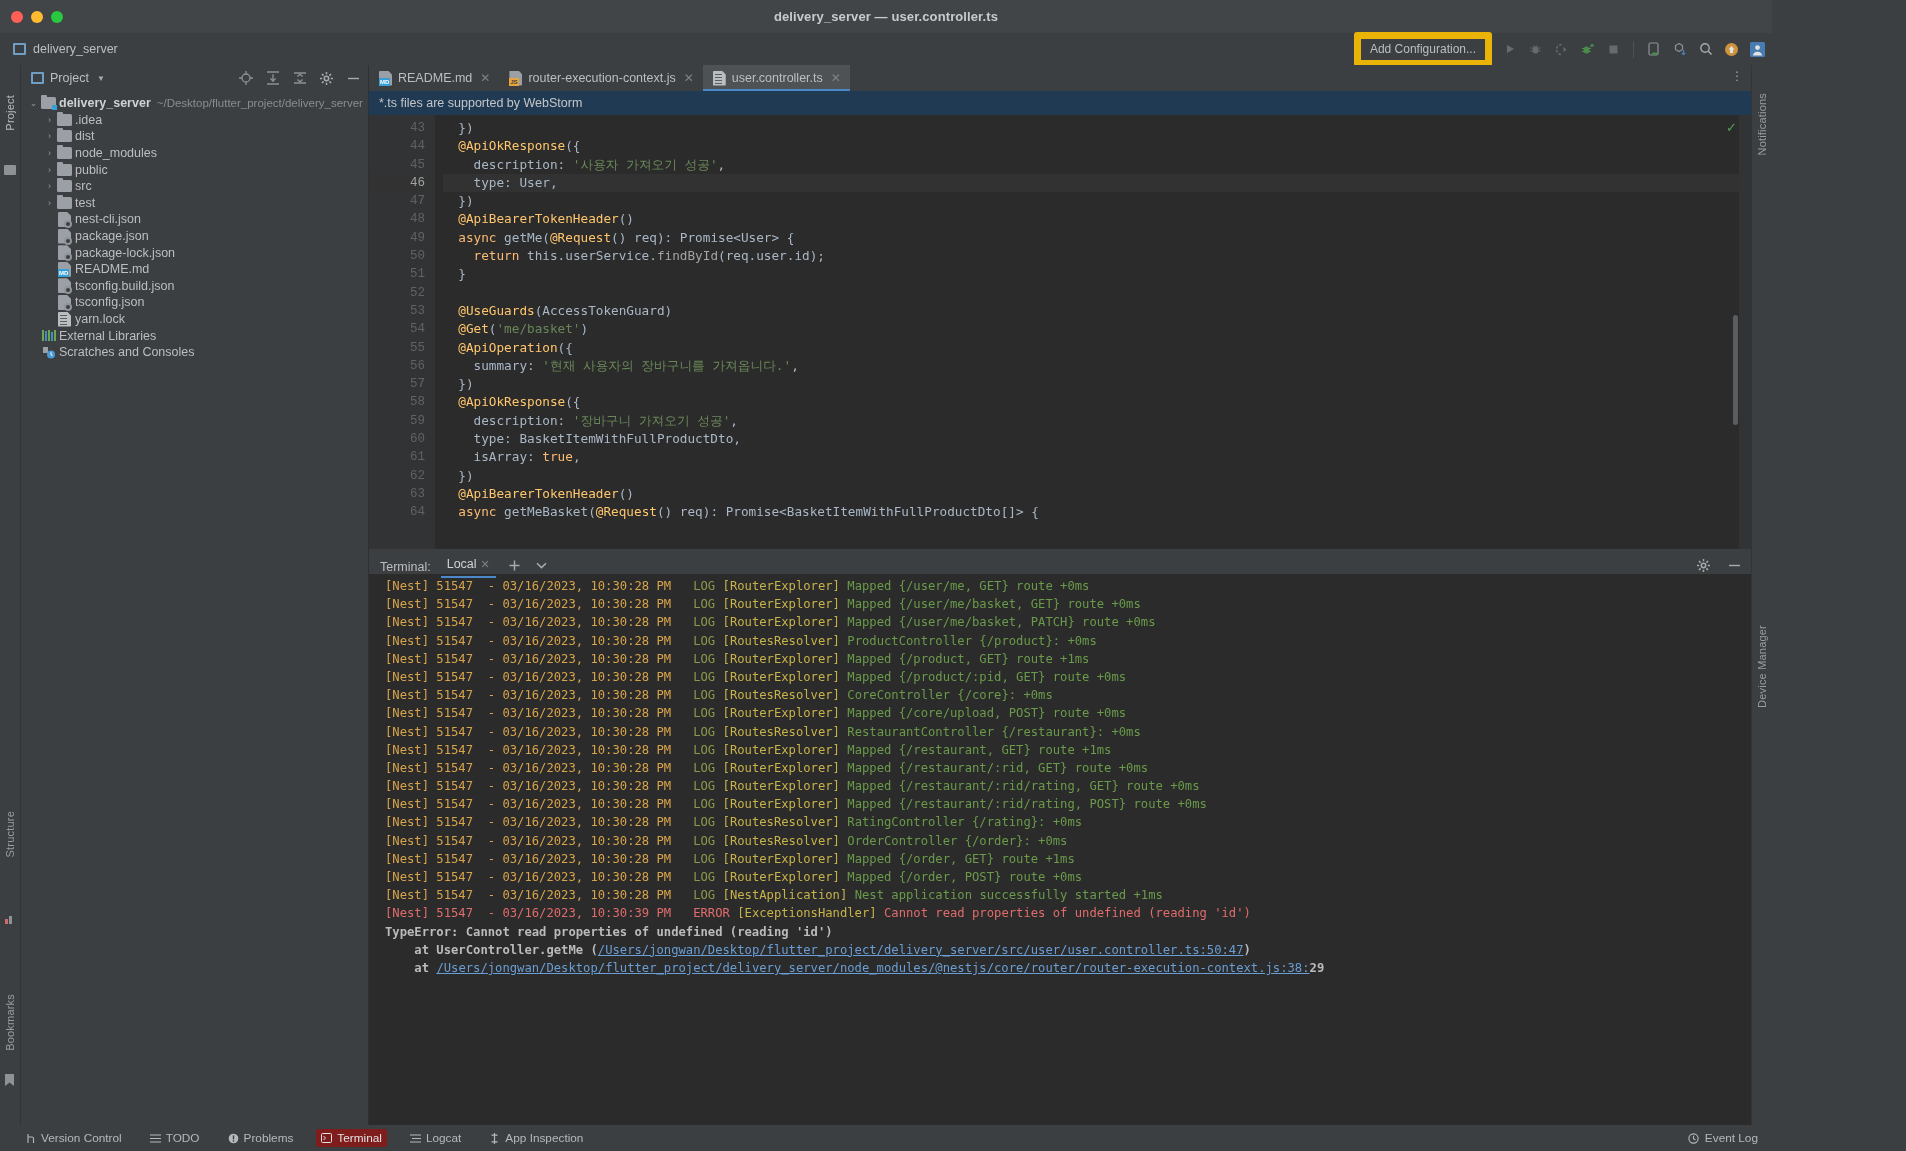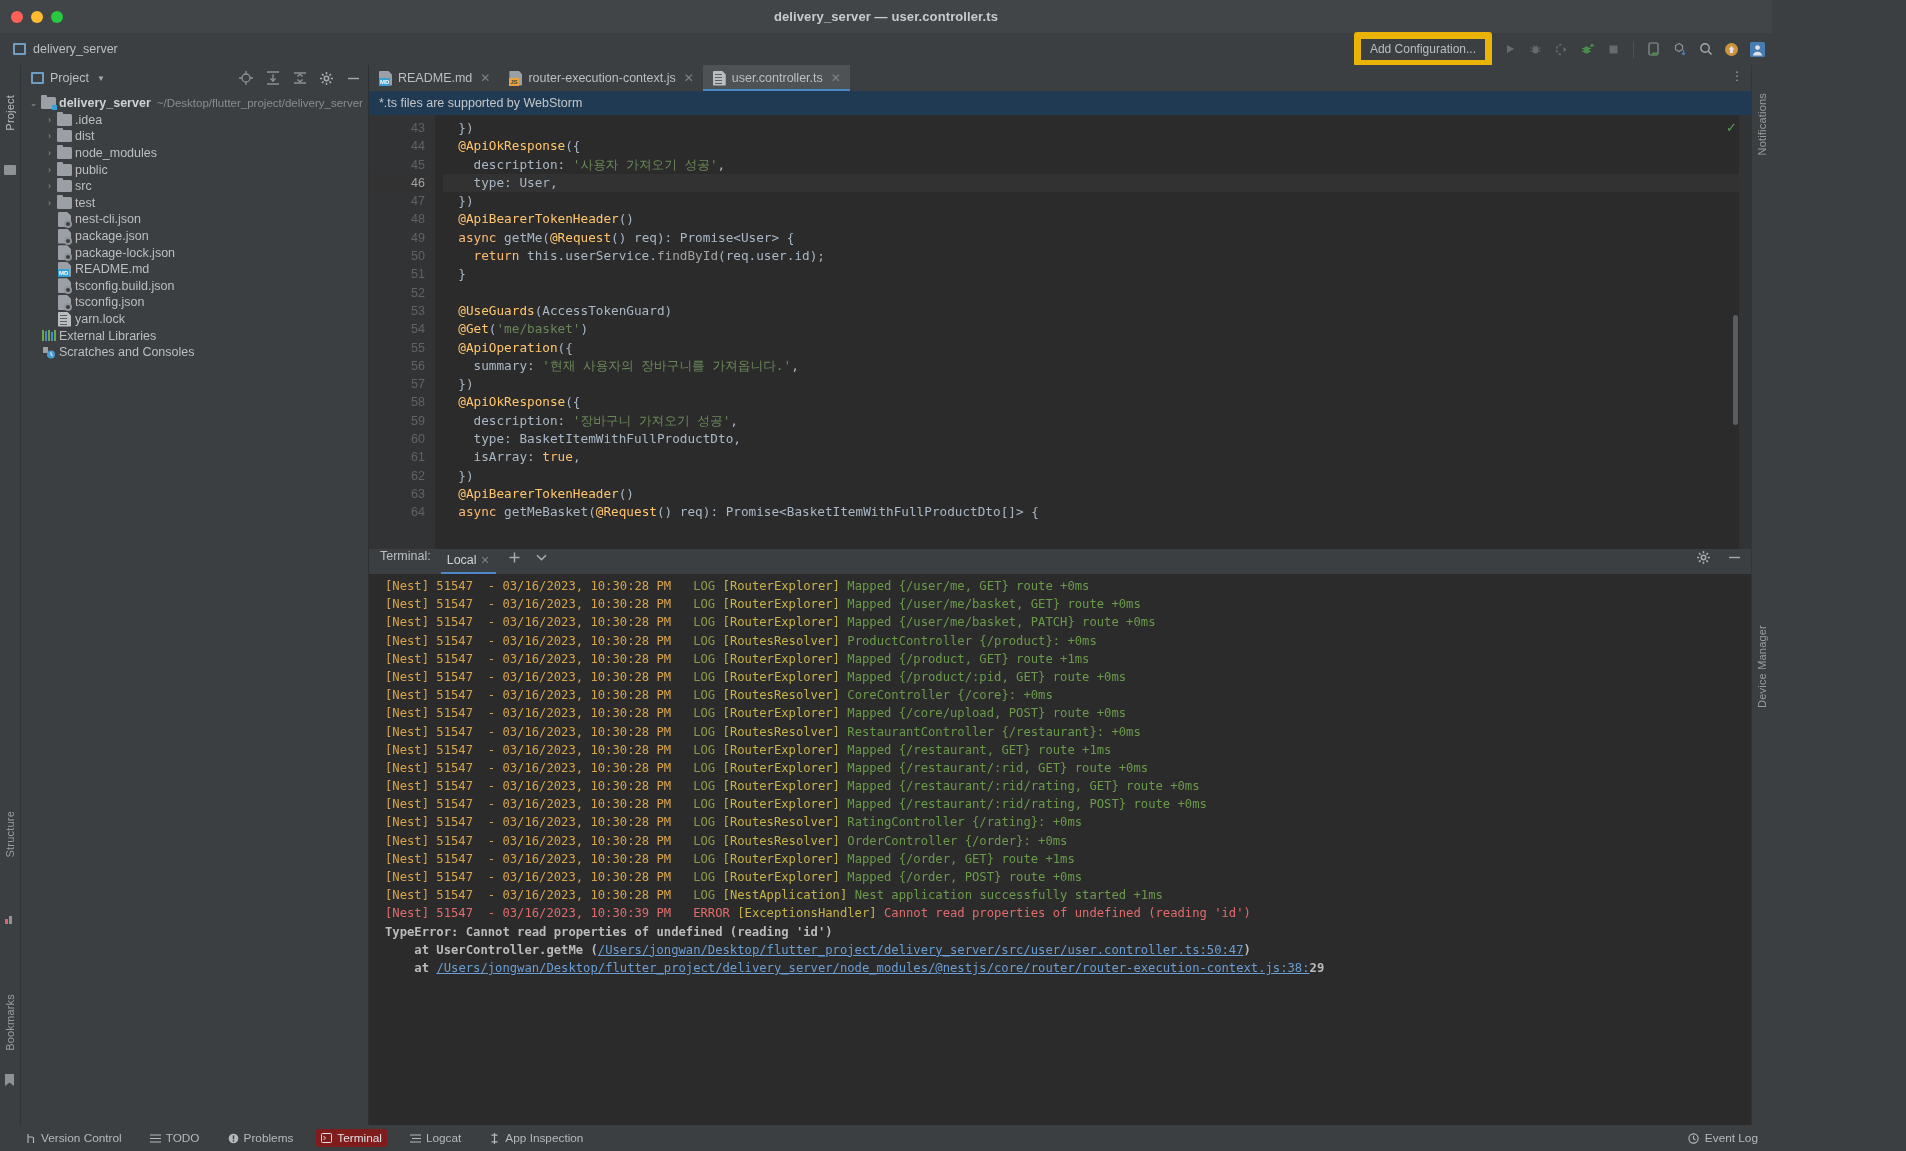--- a/index.html
+++ b/index.html
@@ -130,21 +130,21 @@
     height: 24px; background: #213a53; display: flex; align-items: center; flex: 0 0 24px;
     padding: 0 10px; font-size: 12.5px; color: #c3c6c8; position: relative;
   }
   .banner .links { position: absolute; right: 10px; display: flex; gap: 18px; margin-top: 48px; }
   .banner .links a { color: #5a9ad6; text-decoration: none; }
 
   
   .codewrap { flex: 1 1 auto; position: relative; background: #2b2b2b; overflow: hidden; display: flex; }
   .gutter {
     width: 66px; flex: 0 0 66px; background: #313335; text-align: right;
-    padding: 4px 10px 0 0; font-family: Liberation Sans, sans-serif; font-size: 12.5px; color: #606366;
+    padding: 4px 10px 0 0; font-family: Liberation Mono, monospace; font-size: 12.5px; color: #606366;
     user-select: none;
   }
   .gutter .ln { height: 18.3px; line-height: 18.3px; }
   .gutter .ln.cur { color: #a4a3a3; background: #323232; }
   .code {
     flex: 1 1 auto; padding: 4px 0 0 8px; font-family: "DejaVu Sans Mono", monospace;
     font-size: 12.7px; color: #a9b7c6; white-space: pre; overflow: hidden; position: relative;
   }
   .code .cl { height: 18.3px; line-height: 18.3px; }
   .code .cl.cur { background: #323232; }
@@ -153,21 +153,21 @@
   .k-kw { color: #fdba74; }
   .k-fn { color: #a3a3a3; }
   .k-plain { color: #a9b7c6; }
   .codemarks { position: absolute; right: 0; top: 0; bottom: 0; width: 12px; background: #313335; }
   .okcheck { position: absolute; right: 14px; top: 5px; color: #599e5e; font-size: 13px; }
   .scrollbar-v { position: absolute; right: 13px; top: 200px; width: 5px; height: 110px; background: #5a5d5f; border-radius: 3px; }
 
   
   .termpanel { flex: 0 0 auto; display: flex; flex-direction: column; background: #2b2b2b; }
   .termheader {
-    height: 25px; background: #3c3f41; display: flex; align-items: flex-start; gap: 10px;
+    height: 25px; background: #3c3f41; display: flex; align-items: flex-end; gap: 10px;
     padding-left: 11px; font-size: 12.5px; color: #bcbec0; position: relative; flex: 0 0 25px;
   }
   .termtab { position: relative; padding: 4px 6px 3px; color: #cfd2d4; }
   .termtab.active:after { content:""; position:absolute; left:0; right:0; bottom:-4px; height:2px; background:#4a88c7; }
   .termtab .x { color: #7e8184; margin-left: 4px; font-size: 11px; }
   .termheader .right { position: absolute; right: 8px; display: flex; gap: 14px; align-items: center; }
   .termbody {
     flex: 1 1 auto; overflow: hidden; padding: 3px 0 0 16px;
     font-family: "DejaVu Sans Mono", monospace; font-size: 12.2px; color: #bbbbbb;
   }

